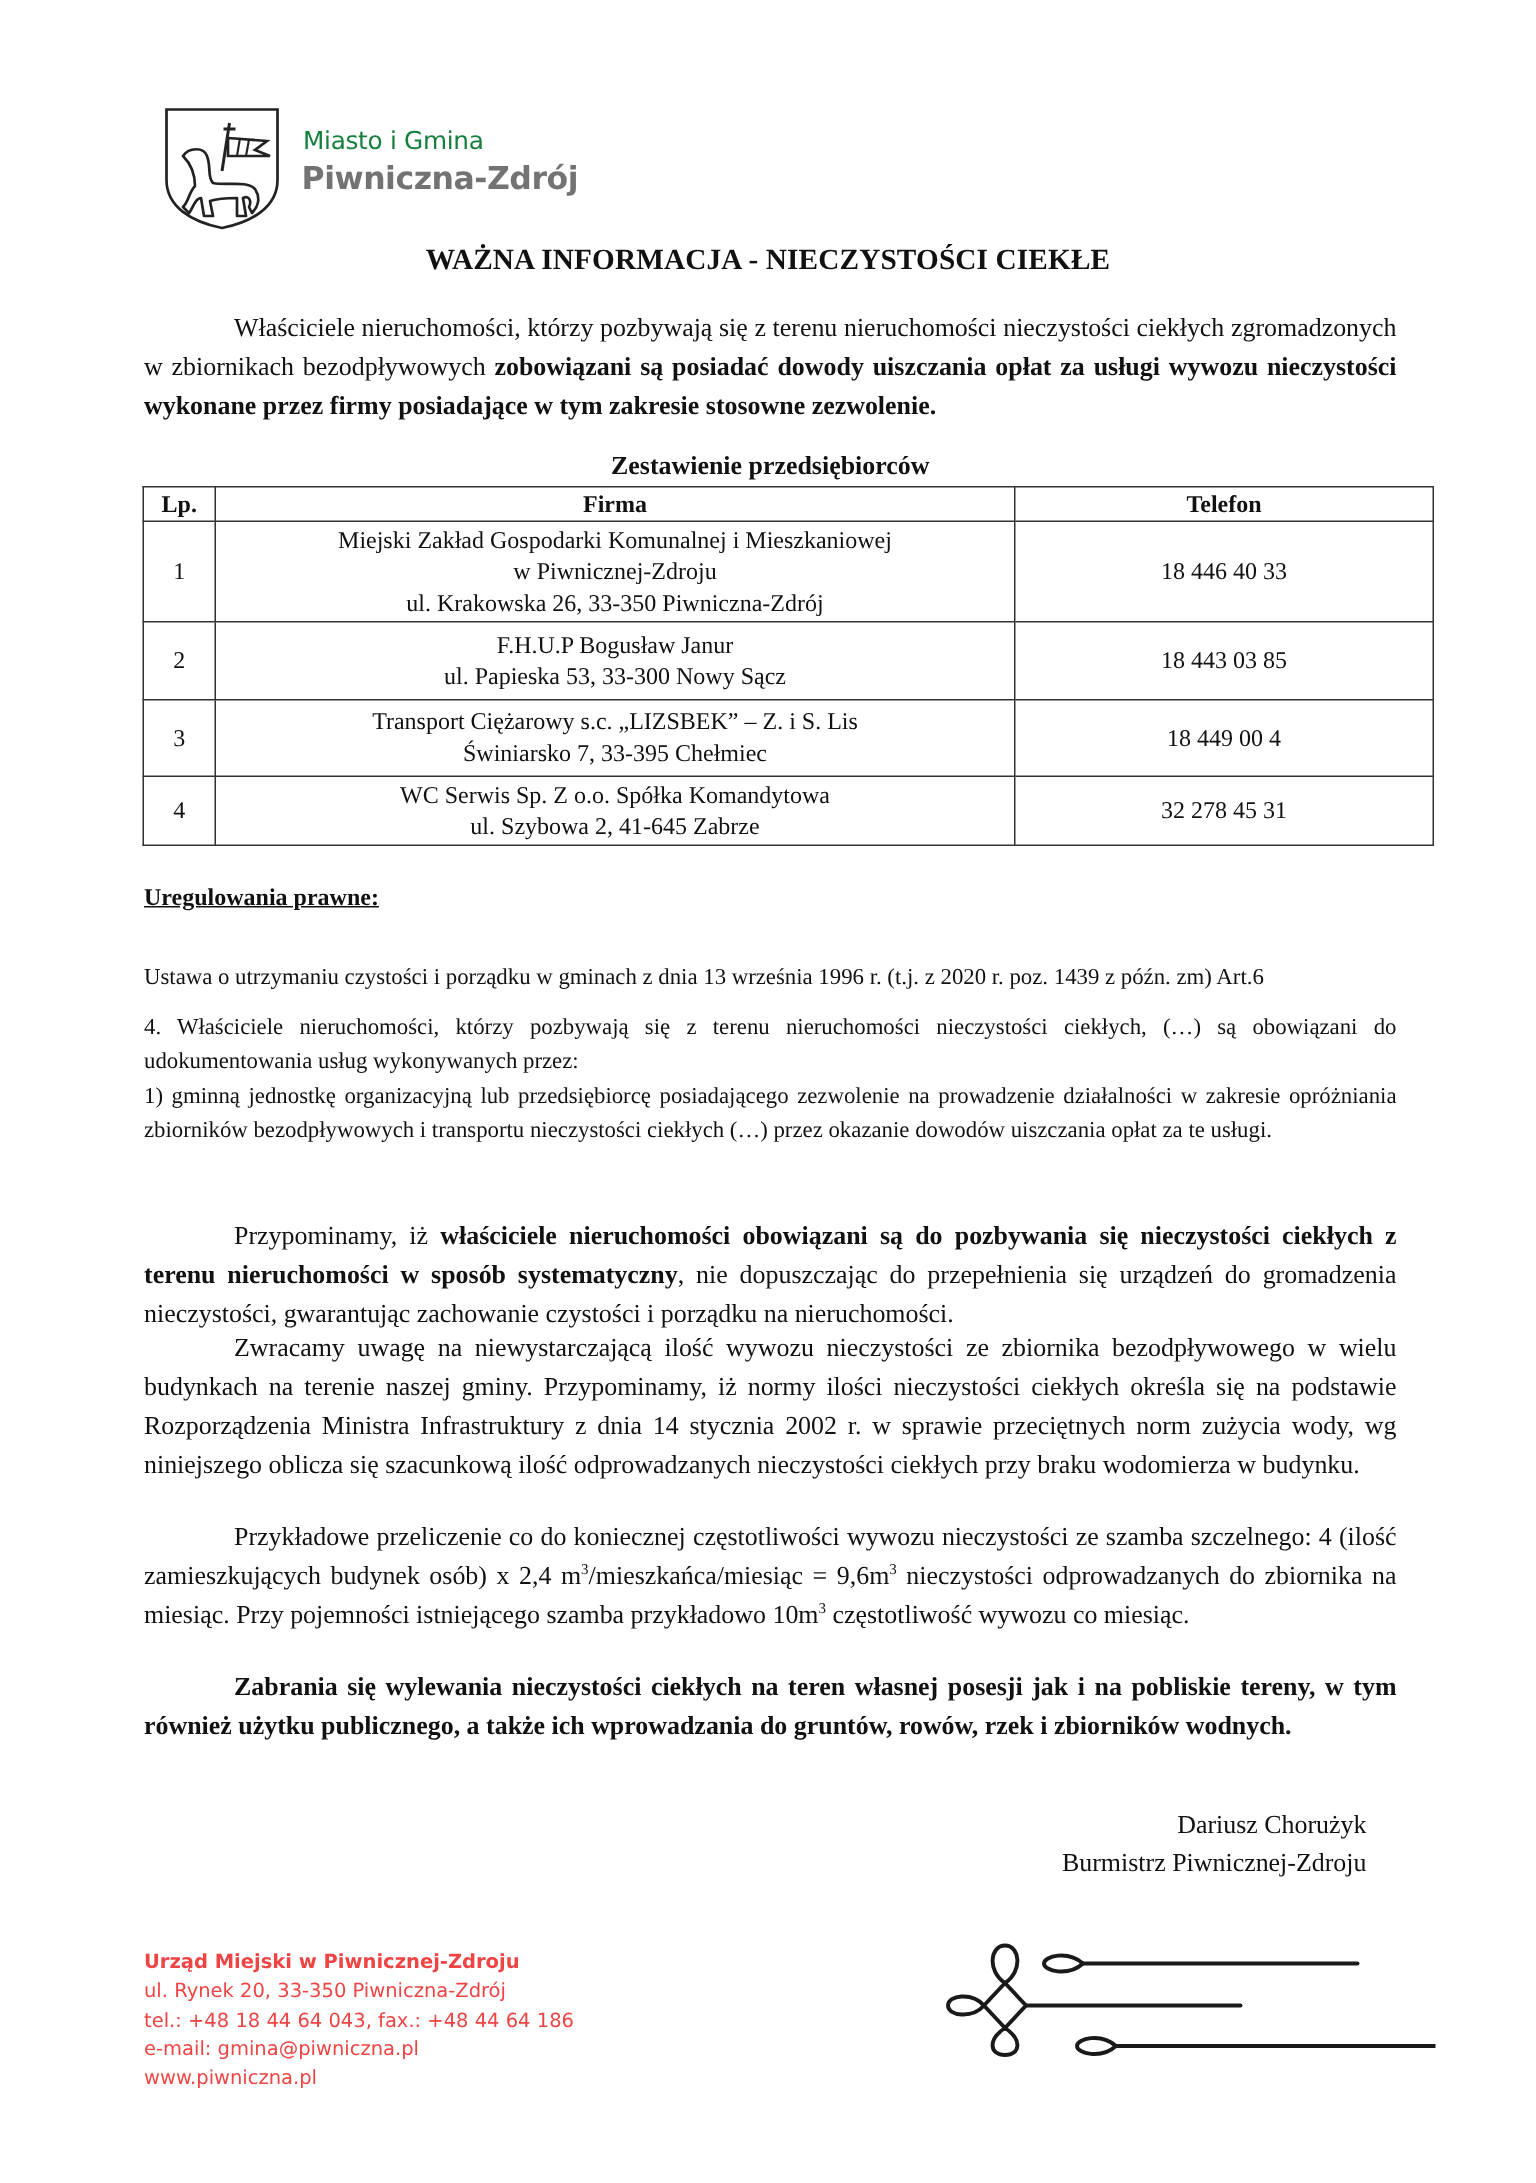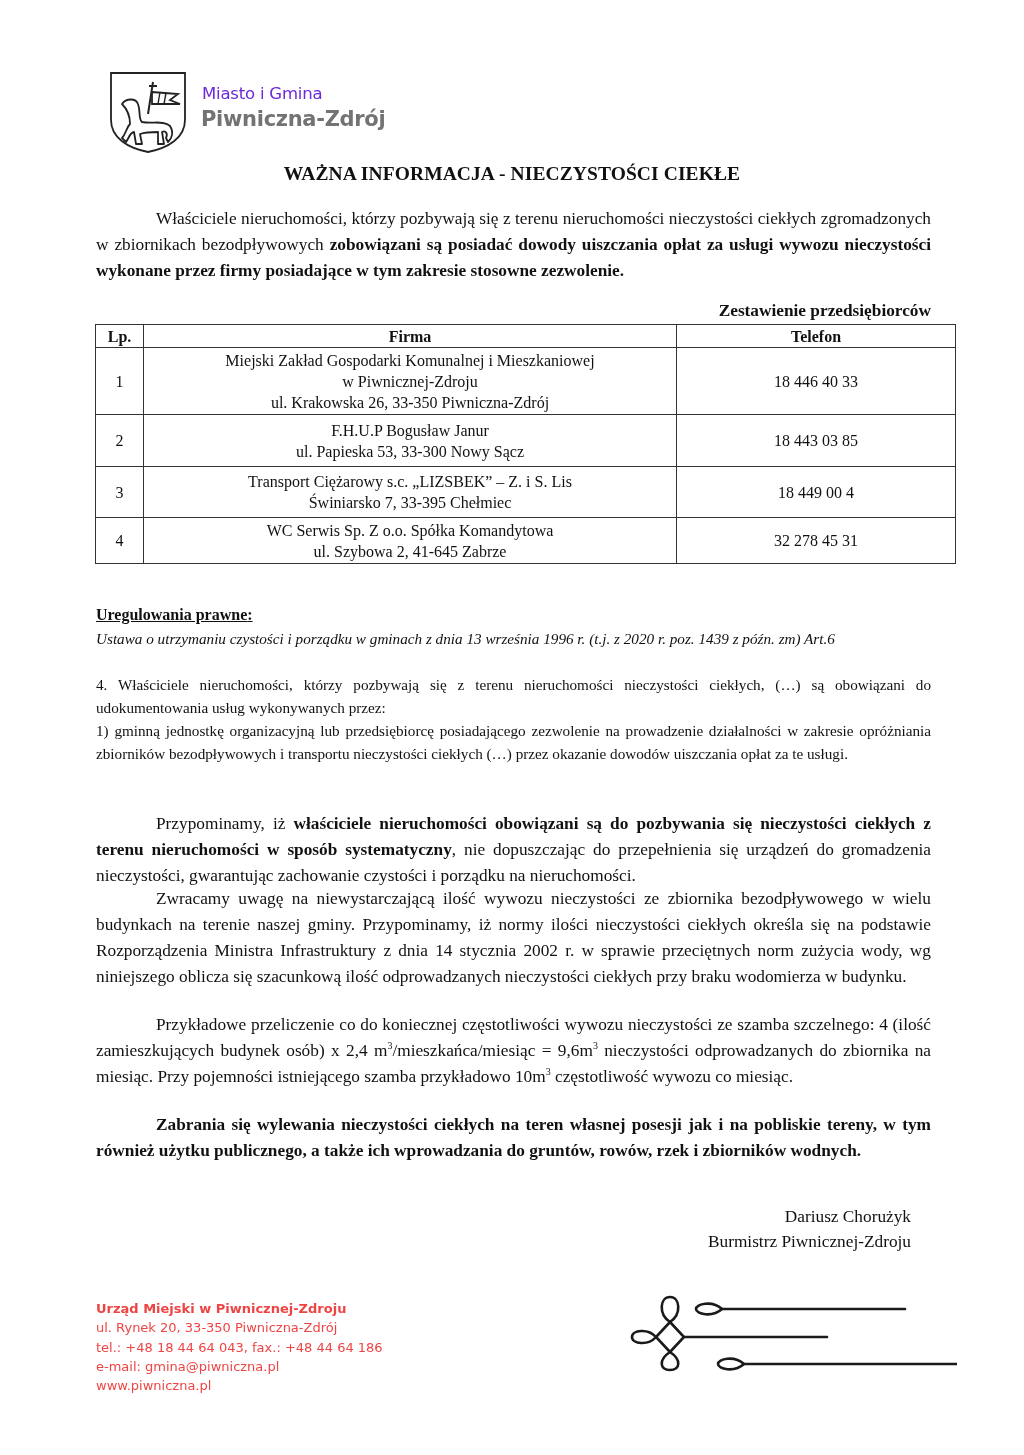--- a/index.html
+++ b/index.html
@@ -1,44 +1,44 @@
 <!DOCTYPE html>
 <html><head>
 <meta charset="utf-8">
 <style>
   html, body { margin: 0; padding: 0; background: #ffffff; }
   body { width: 1024px; height: 1455px; position: relative; overflow: hidden; color: #111; font-family: "Liberation Serif", serif; }
   .abs { position: absolute; }
 
   
   #logo-crest { left: 108px; top: 70px; width: 80px; height: 84px; }
-  #logo-line1 { left: 202px; top: 84px; font-family: "DejaVu Sans", sans-serif; font-size: 16.5px; color: #6d28d9; letter-spacing: -0.2px; }
+  #logo-line1 { left: 202px; top: 84px; font-family: "DejaVu Sans", sans-serif; font-size: 16.5px; color: #15803d; letter-spacing: -0.2px; }
   #logo-line2 { left: 201px; top: 107px; font-family: "DejaVu Sans", sans-serif; font-size: 21px; font-weight: bold; color: #737373; letter-spacing: -0.3px; }
 
   #doc-title { left: 0; width: 1024px; top: 163px; text-align: center; font-size: 19.5px; font-weight: bold; letter-spacing: 0.1px; }
 
   .para { left: 96px; width: 835px; font-size: 17.3px; line-height: 26px; text-align: justify; }
   .para .ind { display: inline-block; width: 60px; }
   #intro { top: 206px; }
 
-  #table-caption { left: 96px; width: 835px; top: 301px; text-align: right; font-size: 17.3px; font-weight: bold; }
+  #table-caption { left: 96px; width: 835px; top: 301px; text-align: center; font-size: 17.3px; font-weight: bold; }
 
   #firm-table { left: 95px; top: 324px; width: 861px; border-collapse: collapse; font-size: 16px; }
   #firm-table td, #firm-table th { border: 1.4px solid #333; text-align: center; vertical-align: middle; padding: 0 4px; line-height: 21px; }
   #firm-table th { height: 22px; font-weight: bold; }
   #firm-table .c-lp { width: 39px; }
   #firm-table .c-phone { width: 270px; }
   #firm-table tr.r1 td { height: 66px; }
   #firm-table tr.r2 td { height: 51px; }
   #firm-table tr.r3 td { height: 50px; }
   #firm-table tr.r4 td { height: 45px; }
 
-  #legal-heading { left: 96px; top: 590px; font-size: 16px; font-weight: bold; text-decoration: underline; margin-top: 16px; }
+  #legal-heading { left: 96px; top: 590px; font-size: 16px; font-weight: bold; text-decoration: underline; }
   .legal { left: 96px; width: 835px; font-size: 15.2px; line-height: 23px; text-align: justify; }
-  #legal-act { top: 627px; font-style: italic; }
+  #legal-act { top: 640px; }
   #legal-p1 { top: 673px; }
   #legal-p2 { top: 719px; }
 
   #remind1 { top: 811px; }
   #remind2 { top: 886px; }
   #remind3 { top: 1012px; }
   #prohibit { top: 1112px; font-weight: bold; }
 
   sup { font-size: 10px; line-height: 0; vertical-align: super; }
 

